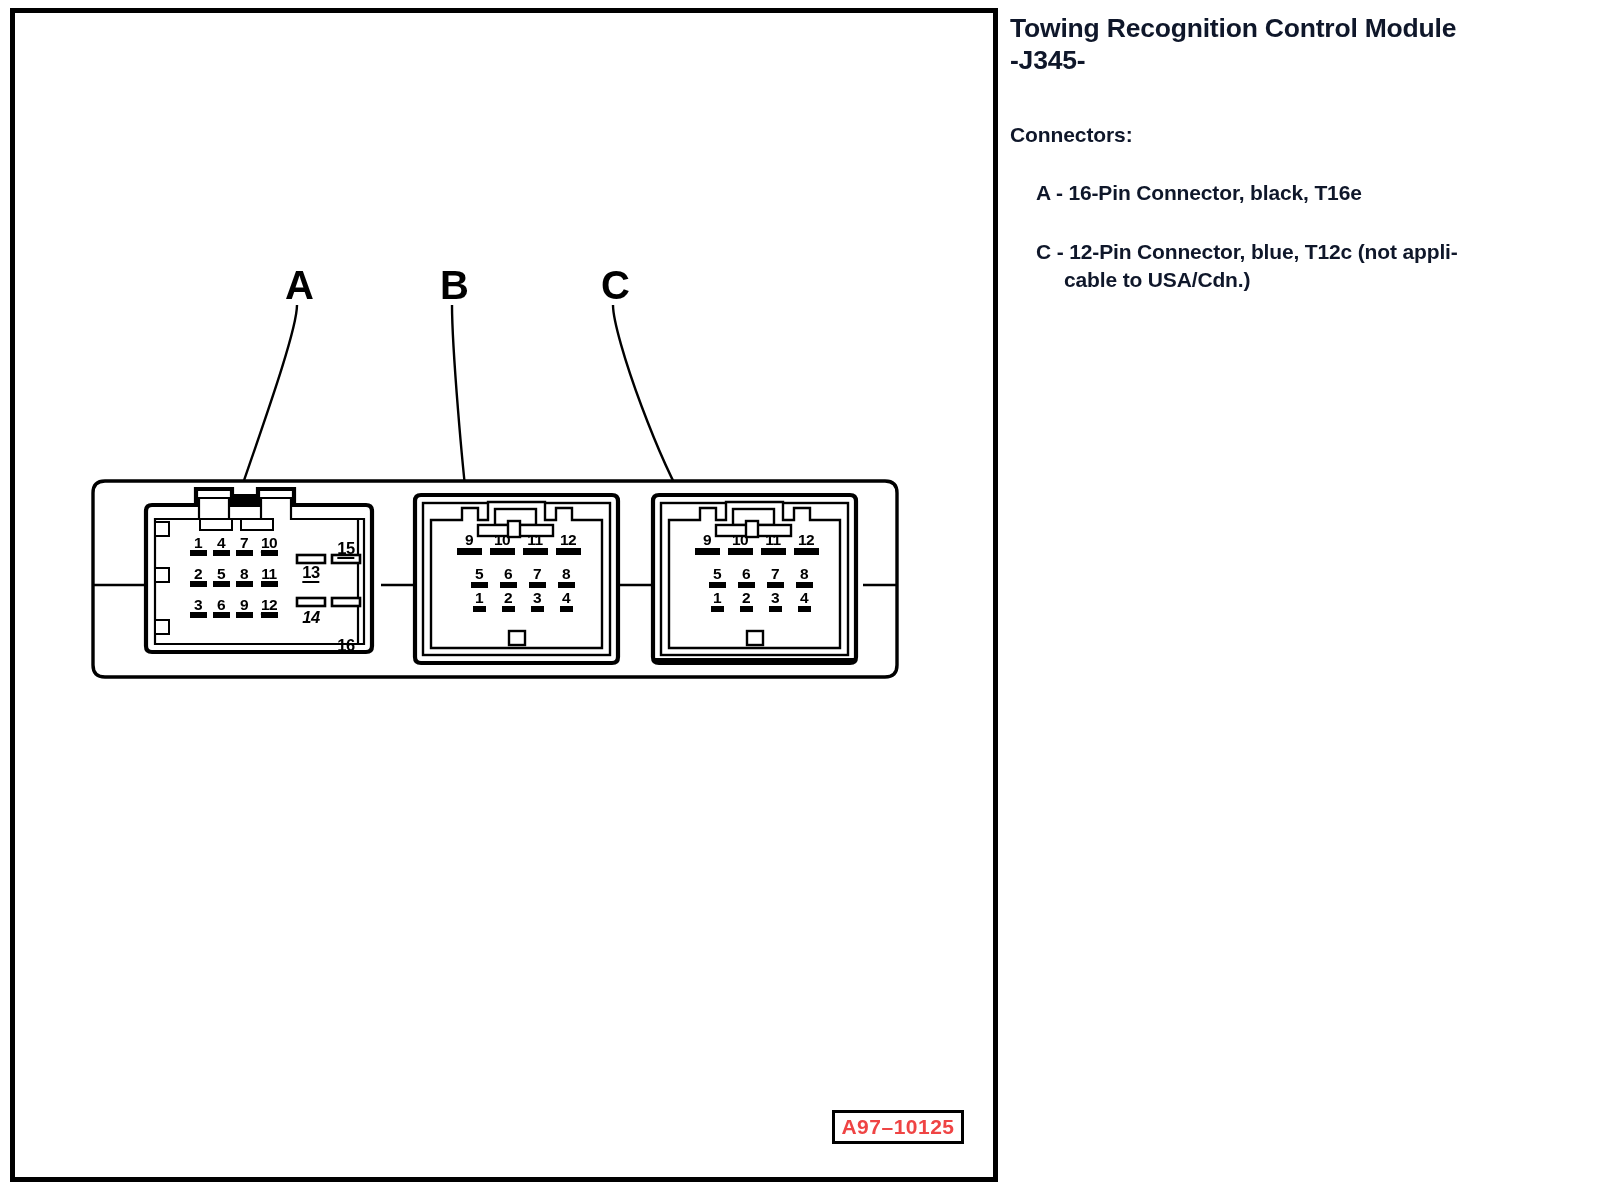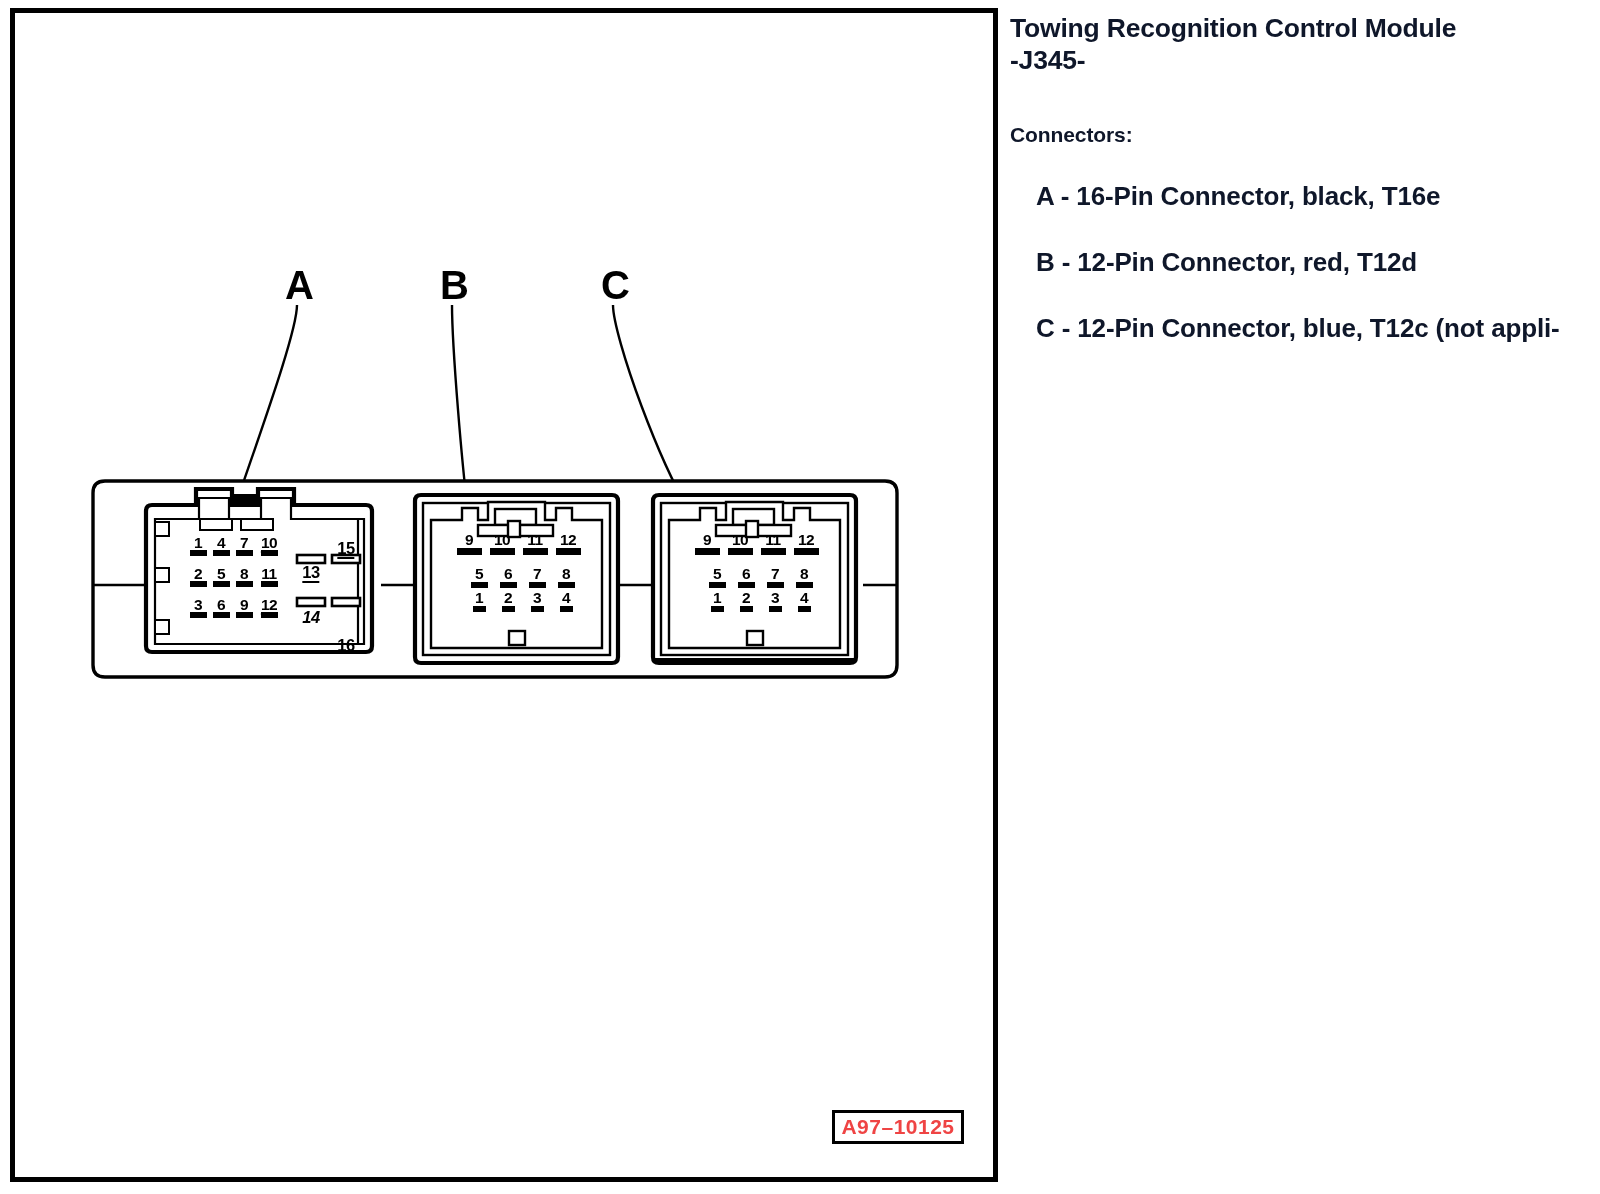--- a/index.html
+++ b/index.html
@@ -62,21 +62,21 @@
     margin: 0 0 0 0;
     white-space: pre-line;
   }
   #connectors-heading {
     font-size: 21px;
     font-weight: bold;
     margin-top: 46px;
     letter-spacing: -0.1px;
   }
   .connector-line {
-    font-size: 26px;
+    font-size: 21px;
     font-weight: bold;
     margin-top: 32px;
     margin-left: 26px;
     line-height: 1.32;
     letter-spacing: -0.15px;
     text-indent: -0px;
   }
   .connector-line .cont {
     display: block;
     margin-left: 28px;
@@ -316,20 +316,18 @@
 <div id="text-column">
   <div id="module-title">Towing Recognition Control Module
 -J345-</div>
 
   <div id="connectors-heading">Connectors:</div>
 
   <div class="connector-line">
     <span>A - 16-Pin Connector, black, T16e</span>
   </div>
 
-  <div class="connector-line">
-    <span>B - 12-Pin Connector, red, T12d</span>
-  </div>
 
   <div class="connector-line">
     <span>C - 12-Pin Connector, blue, T12c (not appli-</span>
+    <span class="cont">cable to USA/Cdn.)</span>
   </div>
 </div>
 
 </body></html>

